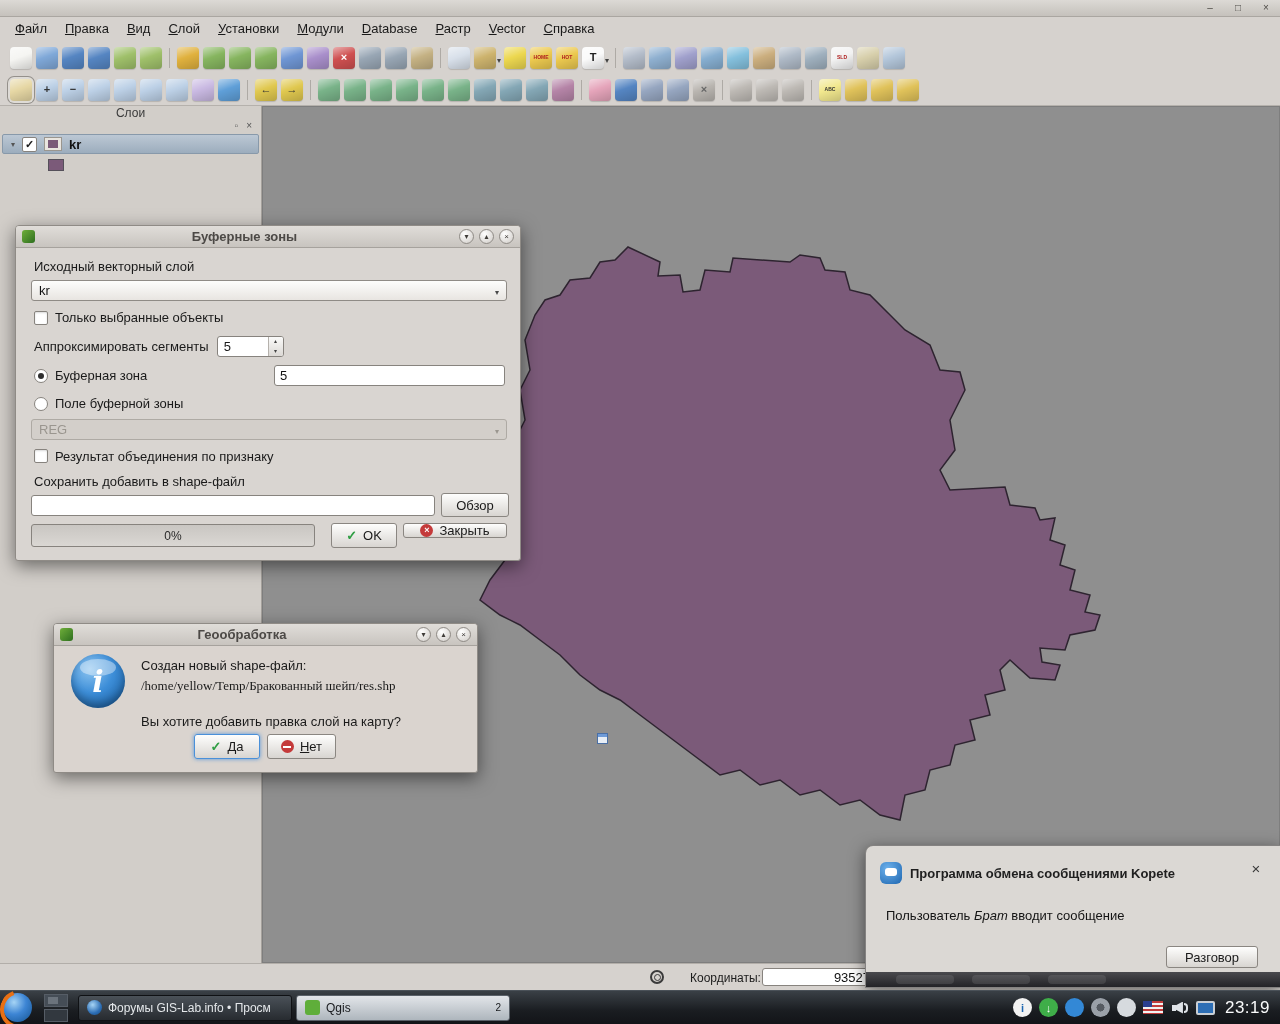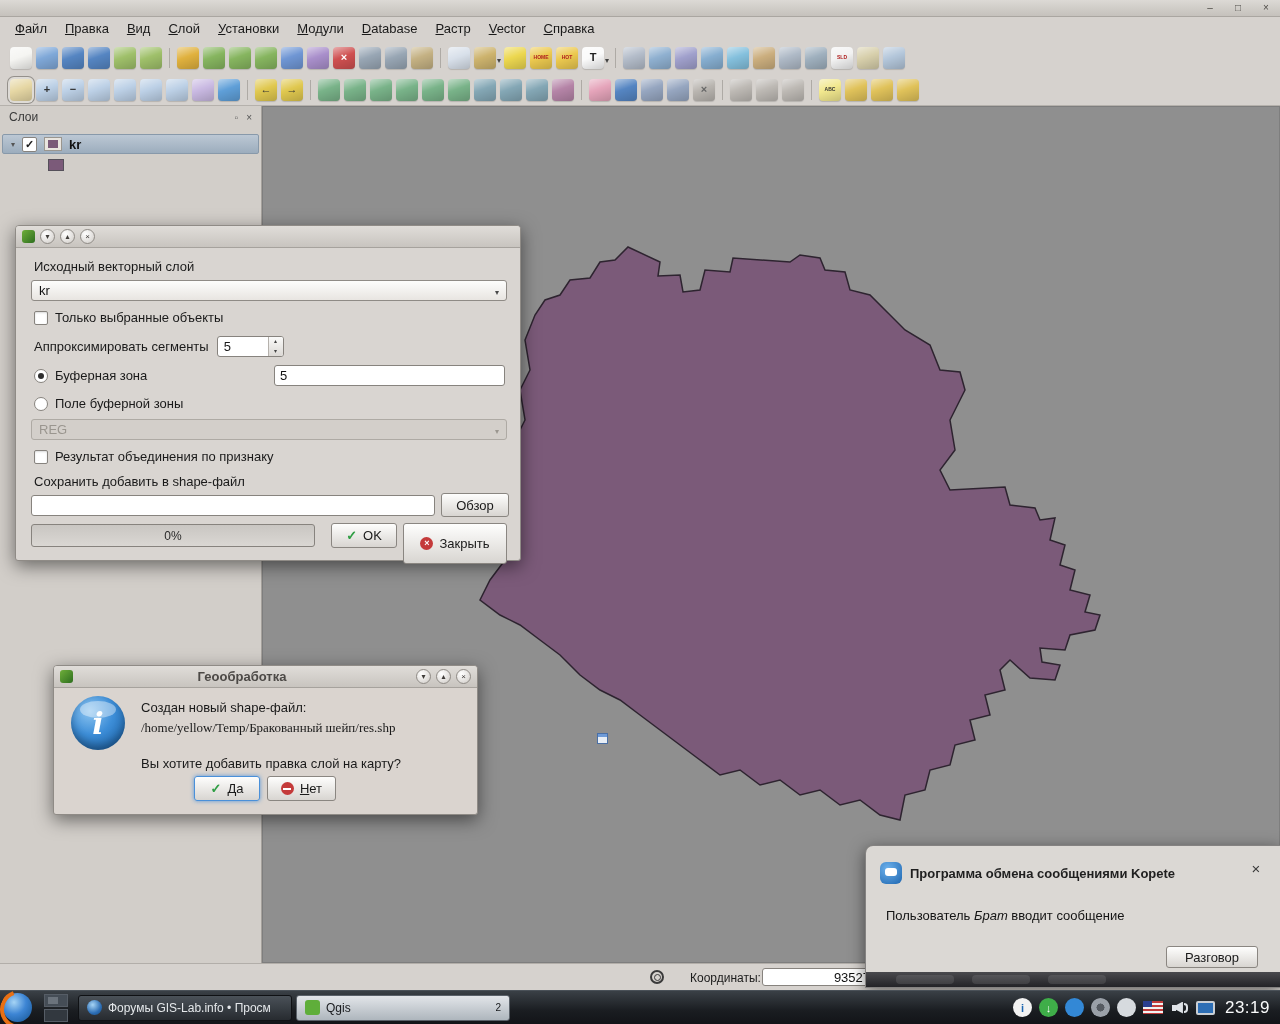--- a/index.html
+++ b/index.html
@@ -34,21 +34,21 @@
   .ticon.pressed{box-shadow:0 0 0 2px #dedbd6,0 0 0 3px #94908b;}
   .tglyph{font-weight:bold;color:#333;line-height:1;}
   .tcaret{flex:none;margin:0 1px 0 -1px;}
   .tcaret::after{content:"▾";font-size:8px;color:#444;}
   .tsep{width:1px;height:20px;background:#aeaaa5;margin:0 5px;flex:none;}
 
   
   .layers-panel{position:absolute;top:106px;left:0;width:262px;bottom:27px;
                 background:#d2cec9;border-right:1px solid #a5a19c;}
   .panel-head{height:22px;display:flex;align-items:center;padding:0 9px;
-              font-size:12px;color:#3a3a3a;}
+              font-size:12px;color:#3a3a3a;flex-direction:column;}
   .ph-btns{margin-left:auto;display:flex;gap:8px;font-size:10px;color:#555;}
   .ph-float::after{content:"▫";}
   .ph-close::after{content:"×";}
   .tree-row{margin:6px 2px 0 2px;height:20px;display:flex;align-items:center;
             gap:7px;padding-left:8px;border-radius:2px;}
   .tree-row.selected{background:linear-gradient(#bcc8d4,#9cadbd);border:1px solid #8899aa;}
   .expander{font-size:8px;color:#555;}
   .expander::after{content:"▾";}
   .cb-box{width:15px;height:15px;background:#fff;border:1px solid #87837e;border-radius:2px;
           font-size:11px;line-height:13px;text-align:center;color:#1c1c1c;}
@@ -101,21 +101,21 @@
   .redx-ico{width:13px;height:13px;border-radius:50%;background:#c43a3a;color:#fff;
             font-size:9px;line-height:13px;text-align:center;font-weight:bold;flex:none;}
   .redx-ico::after{content:"×";}
   .noentry-ico{width:13px;height:13px;border-radius:50%;background:#c43a3a;position:relative;flex:none;}
   .noentry-ico::after{content:"";position:absolute;left:2.5px;top:5.5px;width:8px;height:2px;background:#fff;}
 
   
   .dialog{position:absolute;background:#d9d5d1;border:1px solid #8f8b86;
           border-radius:4px 4px 3px 3px;box-shadow:0 5px 18px rgba(0,0,0,.5);}
   .buffer{left:15px;top:225px;width:506px;height:336px;z-index:10;}
-  .geo{left:53px;top:665px;width:425px;height:150px;z-index:20;background:#dad4cf;}
+  .geo{left:53px;top:623px;width:425px;height:150px;z-index:20;background:#dad4cf;}
   .dlg-title{height:22px;display:flex;align-items:center;padding:0 6px;
              background:linear-gradient(#e0ddd9,#c8c4bf);border-bottom:1px solid #a6a29d;
              border-radius:3px 3px 0 0;}
   .dlg-ico{width:13px;height:13px;border-radius:3px;flex:none;
            background:linear-gradient(135deg,#6fae3a,#2d6e1f);}
   .dlg-title-text{flex:1;text-align:center;font-size:13px;font-weight:bold;color:#4c4946;}
   .dbtn{width:15px;height:15px;border-radius:50%;flex:none;margin-left:5px;
         background:radial-gradient(circle at 35% 30%,#ffffff,#cfcbc6);border:1px solid #8f8b86;
         font-size:8px;line-height:13px;text-align:center;color:#3f3c39;}
   .dbtn-min::after{content:"▾";}
@@ -132,27 +132,27 @@
   .spin-val{width:50px;display:flex;align-items:center;padding-left:6px;}
   .spin-btns{width:15px;border-left:1px solid #b5b1ac;display:flex;flex-direction:column;
              background:linear-gradient(#fafaf9,#dcd9d5);}
   .spin-up,.spin-dn{flex:1;font-size:6px;line-height:9px;text-align:center;color:#444;}
   .spin-up::after{content:"▴";}
   .spin-dn::after{content:"▾";}
   .b-dist{position:absolute;left:18px;top:120px;display:flex;align-items:center;gap:7px;}
   .b-dist-input{position:absolute;left:258px;top:117px;width:231px;height:21px;}
   .b-field{position:absolute;left:18px;top:148px;display:flex;align-items:center;gap:7px;}
   .b-field-combo{position:absolute;left:15px;top:171px;width:476px;height:21px;}
-  .b-dissolve{position:absolute;left:18px;top:201px;display:flex;align-items:center;gap:7px;}
+  .b-dissolve{position:absolute;left:18px;top:201px;display:flex;gap:7px;}
   .b-save-lbl{position:absolute;left:18px;top:226px;}
   .b-out-input{position:absolute;left:15px;top:247px;width:404px;height:21px;}
   .b-browse{position:absolute;left:425px;top:245px;width:68px;height:24px;}
   .b-progress{position:absolute;left:15px;top:276px;width:284px;height:23px;}
   .b-ok{position:absolute;left:315px;top:275px;width:66px;height:25px;}
-  .b-close{position:absolute;left:387px;top:275px;width:104px;height:41px;}
+  .b-close{position:absolute;left:387px;top:275px;width:104px;height:15px;}
 
   
   .g-icon{position:absolute;left:17px;top:8px;width:54px;height:54px;border-radius:50%;
           background:radial-gradient(circle at 35% 28%,#8cc4f0 0%,#3d8ed8 45%,#155a9e 100%);
           box-shadow:inset 0 -5px 9px rgba(0,0,0,.3);display:flex;align-items:center;justify-content:center;}
   .g-icon::before{content:"";position:absolute;left:9px;top:5px;width:36px;height:17px;
           border-radius:50%;background:rgba(255,255,255,.4);}
   .g-i{font-family:"DejaVu Serif",serif;font-style:italic;font-weight:bold;font-size:30px;color:#fff;
        position:relative;}
   .g-line1{position:absolute;left:87px;top:12px;}
@@ -381,20 +381,21 @@
   <div class="statusbar">
     <span class="sb-ico"></span>
     <span class="coords-label">Координаты:</span>
     <input class="txt coords-input" value="9352761," style="">
   </div>
 </div>
 
 <div class="dialog buffer">
   <div class="dlg-title">
     <span class="dlg-ico"></span>
+    <span class="dlg-title-text">Буферные зоны</span>
     <span class="dbtn dbtn-min"></span>
     <span class="dbtn dbtn-max"></span>
     <span class="dbtn dbtn-close"></span>
   </div>
   <div class="dlg-body">
     <div class="b-src-lbl">Исходный векторный слой</div>
     <div class="combo b-src-combo">
       <span>kr</span>
       <span class="carrow"></span>
     </div>

